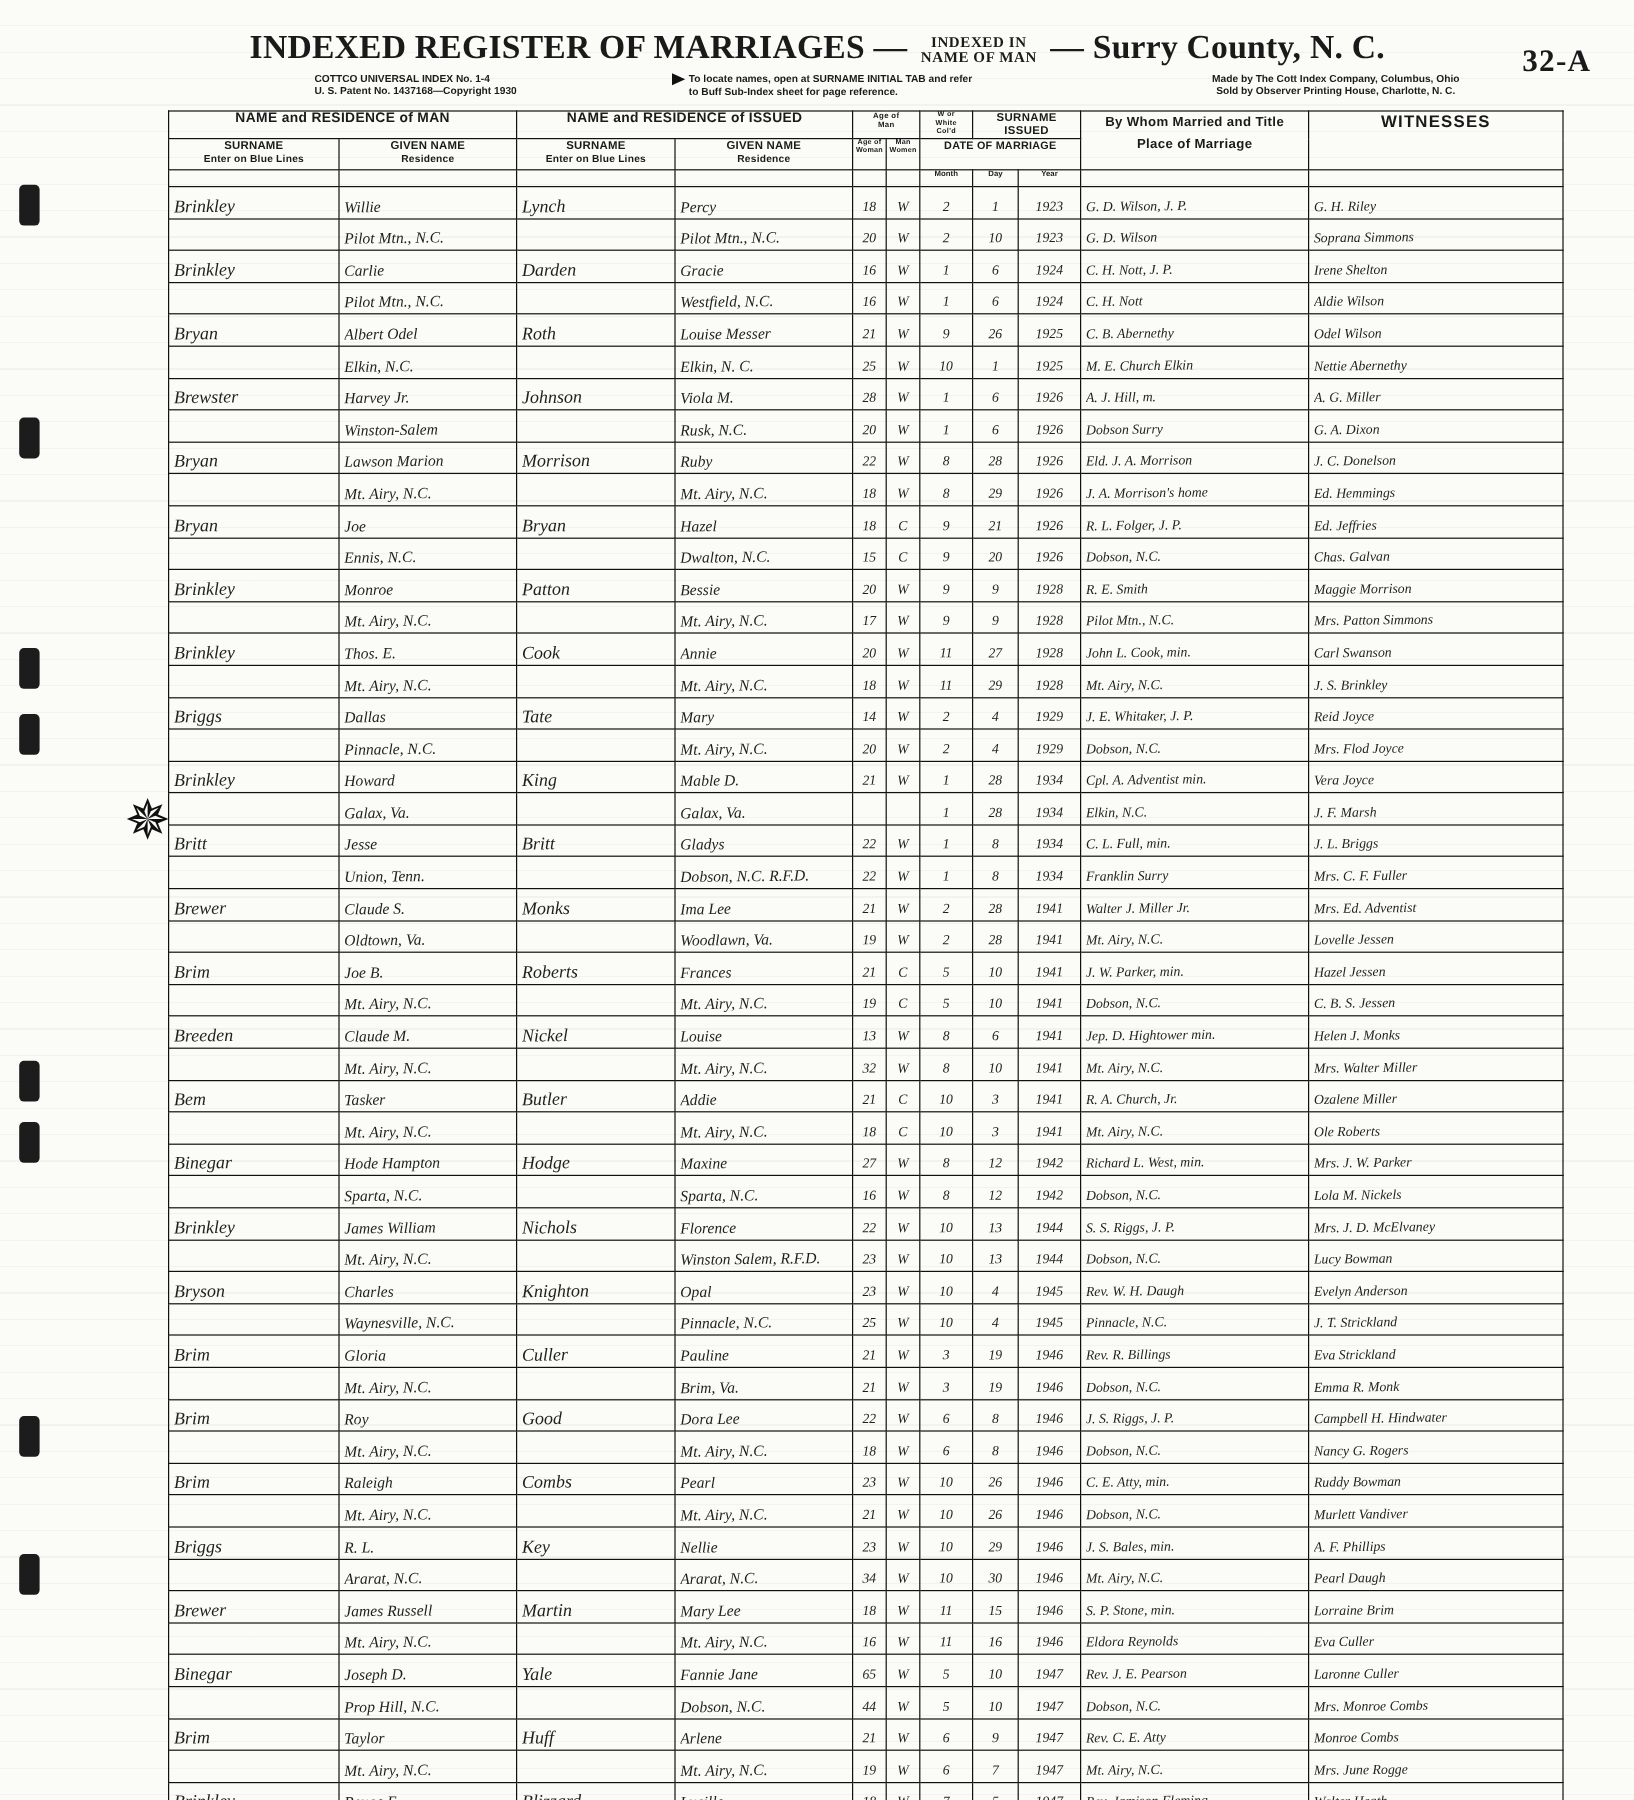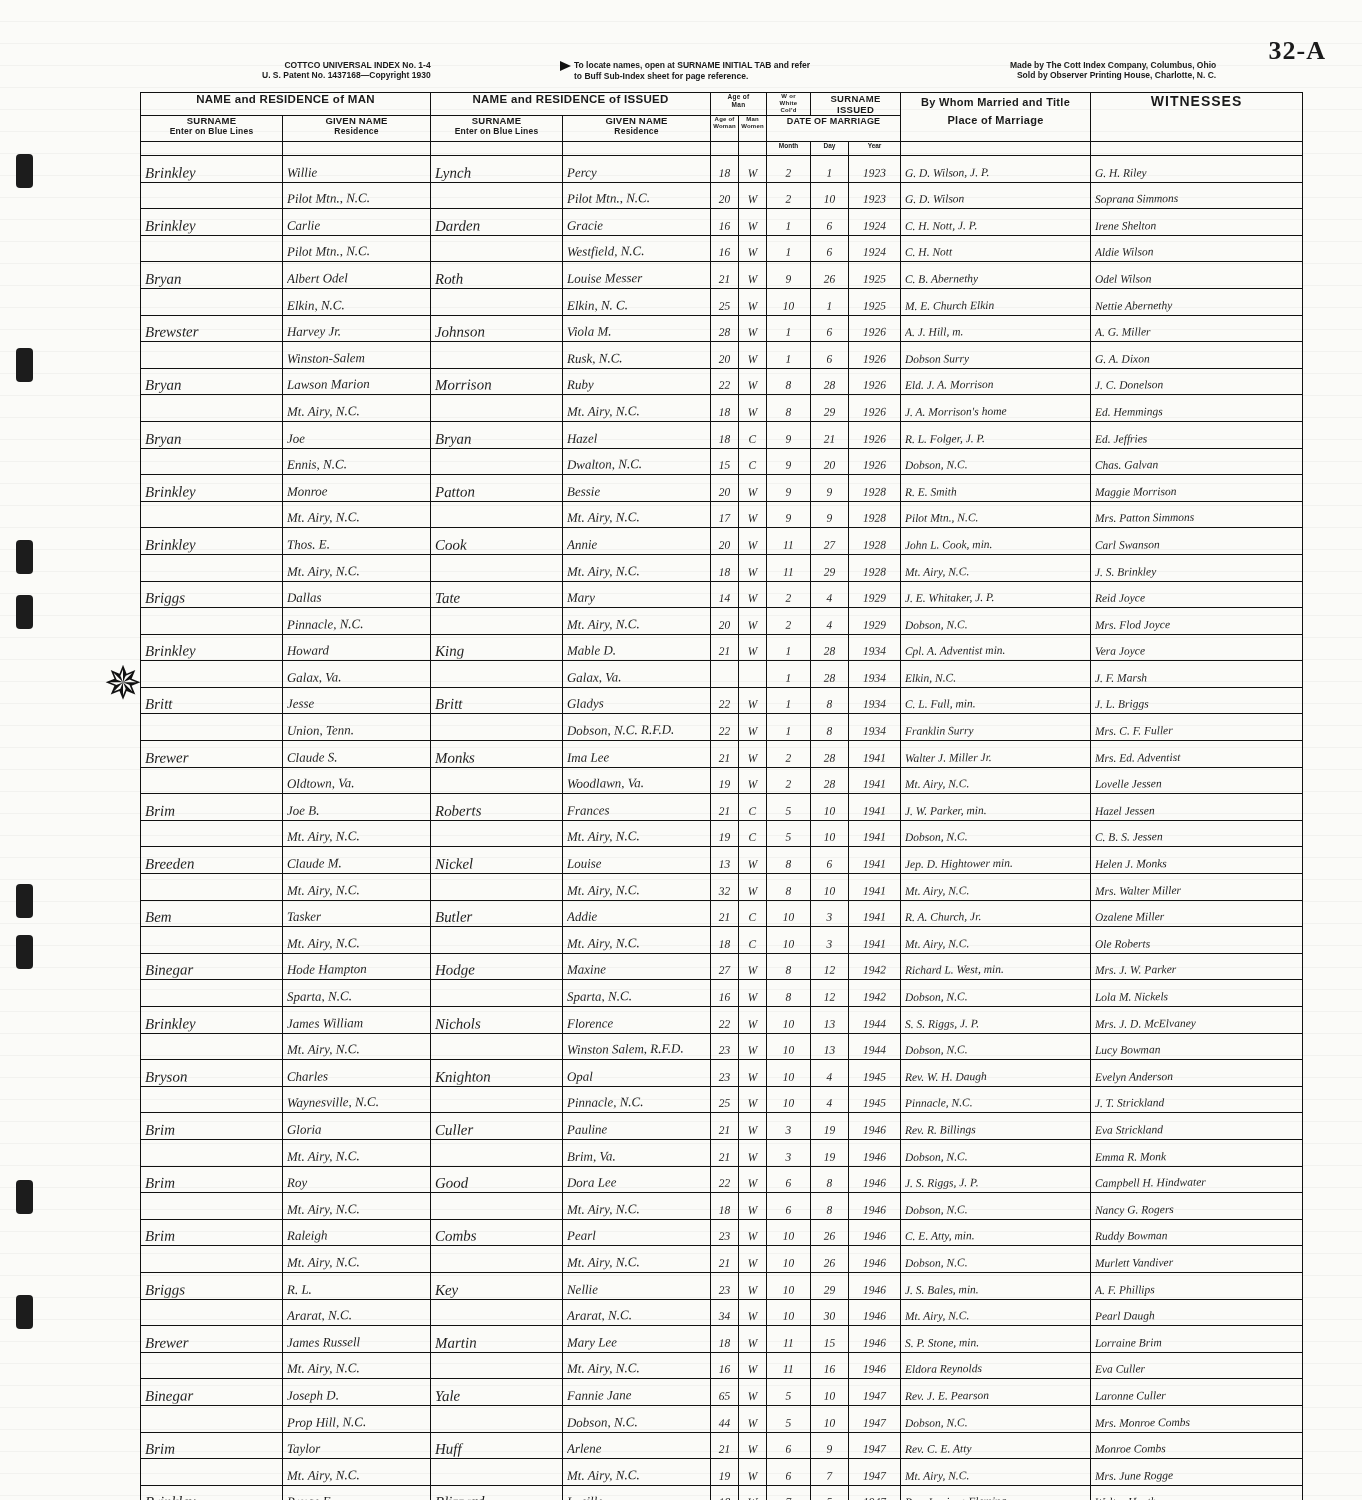--- a/index.html
+++ b/index.html
@@ -94,21 +94,21 @@
     font-weight: bold;
     font-family: "Liberation Serif", serif;
     letter-spacing: 1px;
   }
   .credit-left {
     position: absolute;
     left: 262px;
     top: 60px;
     font-size: 8.5px;
     line-height: 10px;
-    text-align: right;
+    text-align: left;
     font-family: "Liberation Sans", sans-serif;
     font-weight: bold;
   }
   .credit-center {
     position: absolute;
     left: 560px;
     top: 60px;
     font-size: 8.5px;
     line-height: 10px;
     font-family: "Liberation Sans", sans-serif;
@@ -122,21 +122,21 @@
     border-left: 11px solid #111;
     vertical-align: middle;
     margin-right: 3px;
   }
   .credit-right {
     position: absolute;
     left: 1010px;
     top: 60px;
     font-size: 8.5px;
     line-height: 10px;
-    text-align: right;
+    text-align: center;
     font-family: "Liberation Sans", sans-serif;
     font-weight: bold;
   }
 
   table.ledger {
     position: absolute;
     left: 140px;
     top: 92px;
     width: 1162px;
     border-collapse: collapse;
@@ -206,20 +206,28 @@
     <div class="punch" style="top:455px"></div>
     <div class="punch" style="top:744px"></div>
     <div class="punch" style="top:795px"></div>
     <div class="punch" style="top:1040px"></div>
     <div class="punch" style="top:1155px"></div>
   </div>
 
   <div class="star">✵</div>
 
   <header class="masthead">
+    <div class="title-line">
+      <span class="title-main">INDEXED REGISTER OF MARRIAGES —</span>
+      <span class="title-stack">
+        <span>INDEXED IN</span><br>
+        <span>NAME OF MAN</span>
+      </span>
+      <span class="title-main">— Surry County, N. C.</span>
+    </div>
     <div class="page-number">32-A</div>
     <div class="credit-left">
       <span>COTTCO UNIVERSAL INDEX No. 1-4</span><br>
       <span>U. S. Patent No. 1437168—Copyright 1930</span>
     </div>
     <div class="credit-center">
       <span class="arrow"></span><span>To locate names, open at SURNAME INITIAL TAB and refer</span><br>
       <span style="margin-left:14px">to Buff Sub-Index sheet for page reference.</span>
     </div>
     <div class="credit-right">

